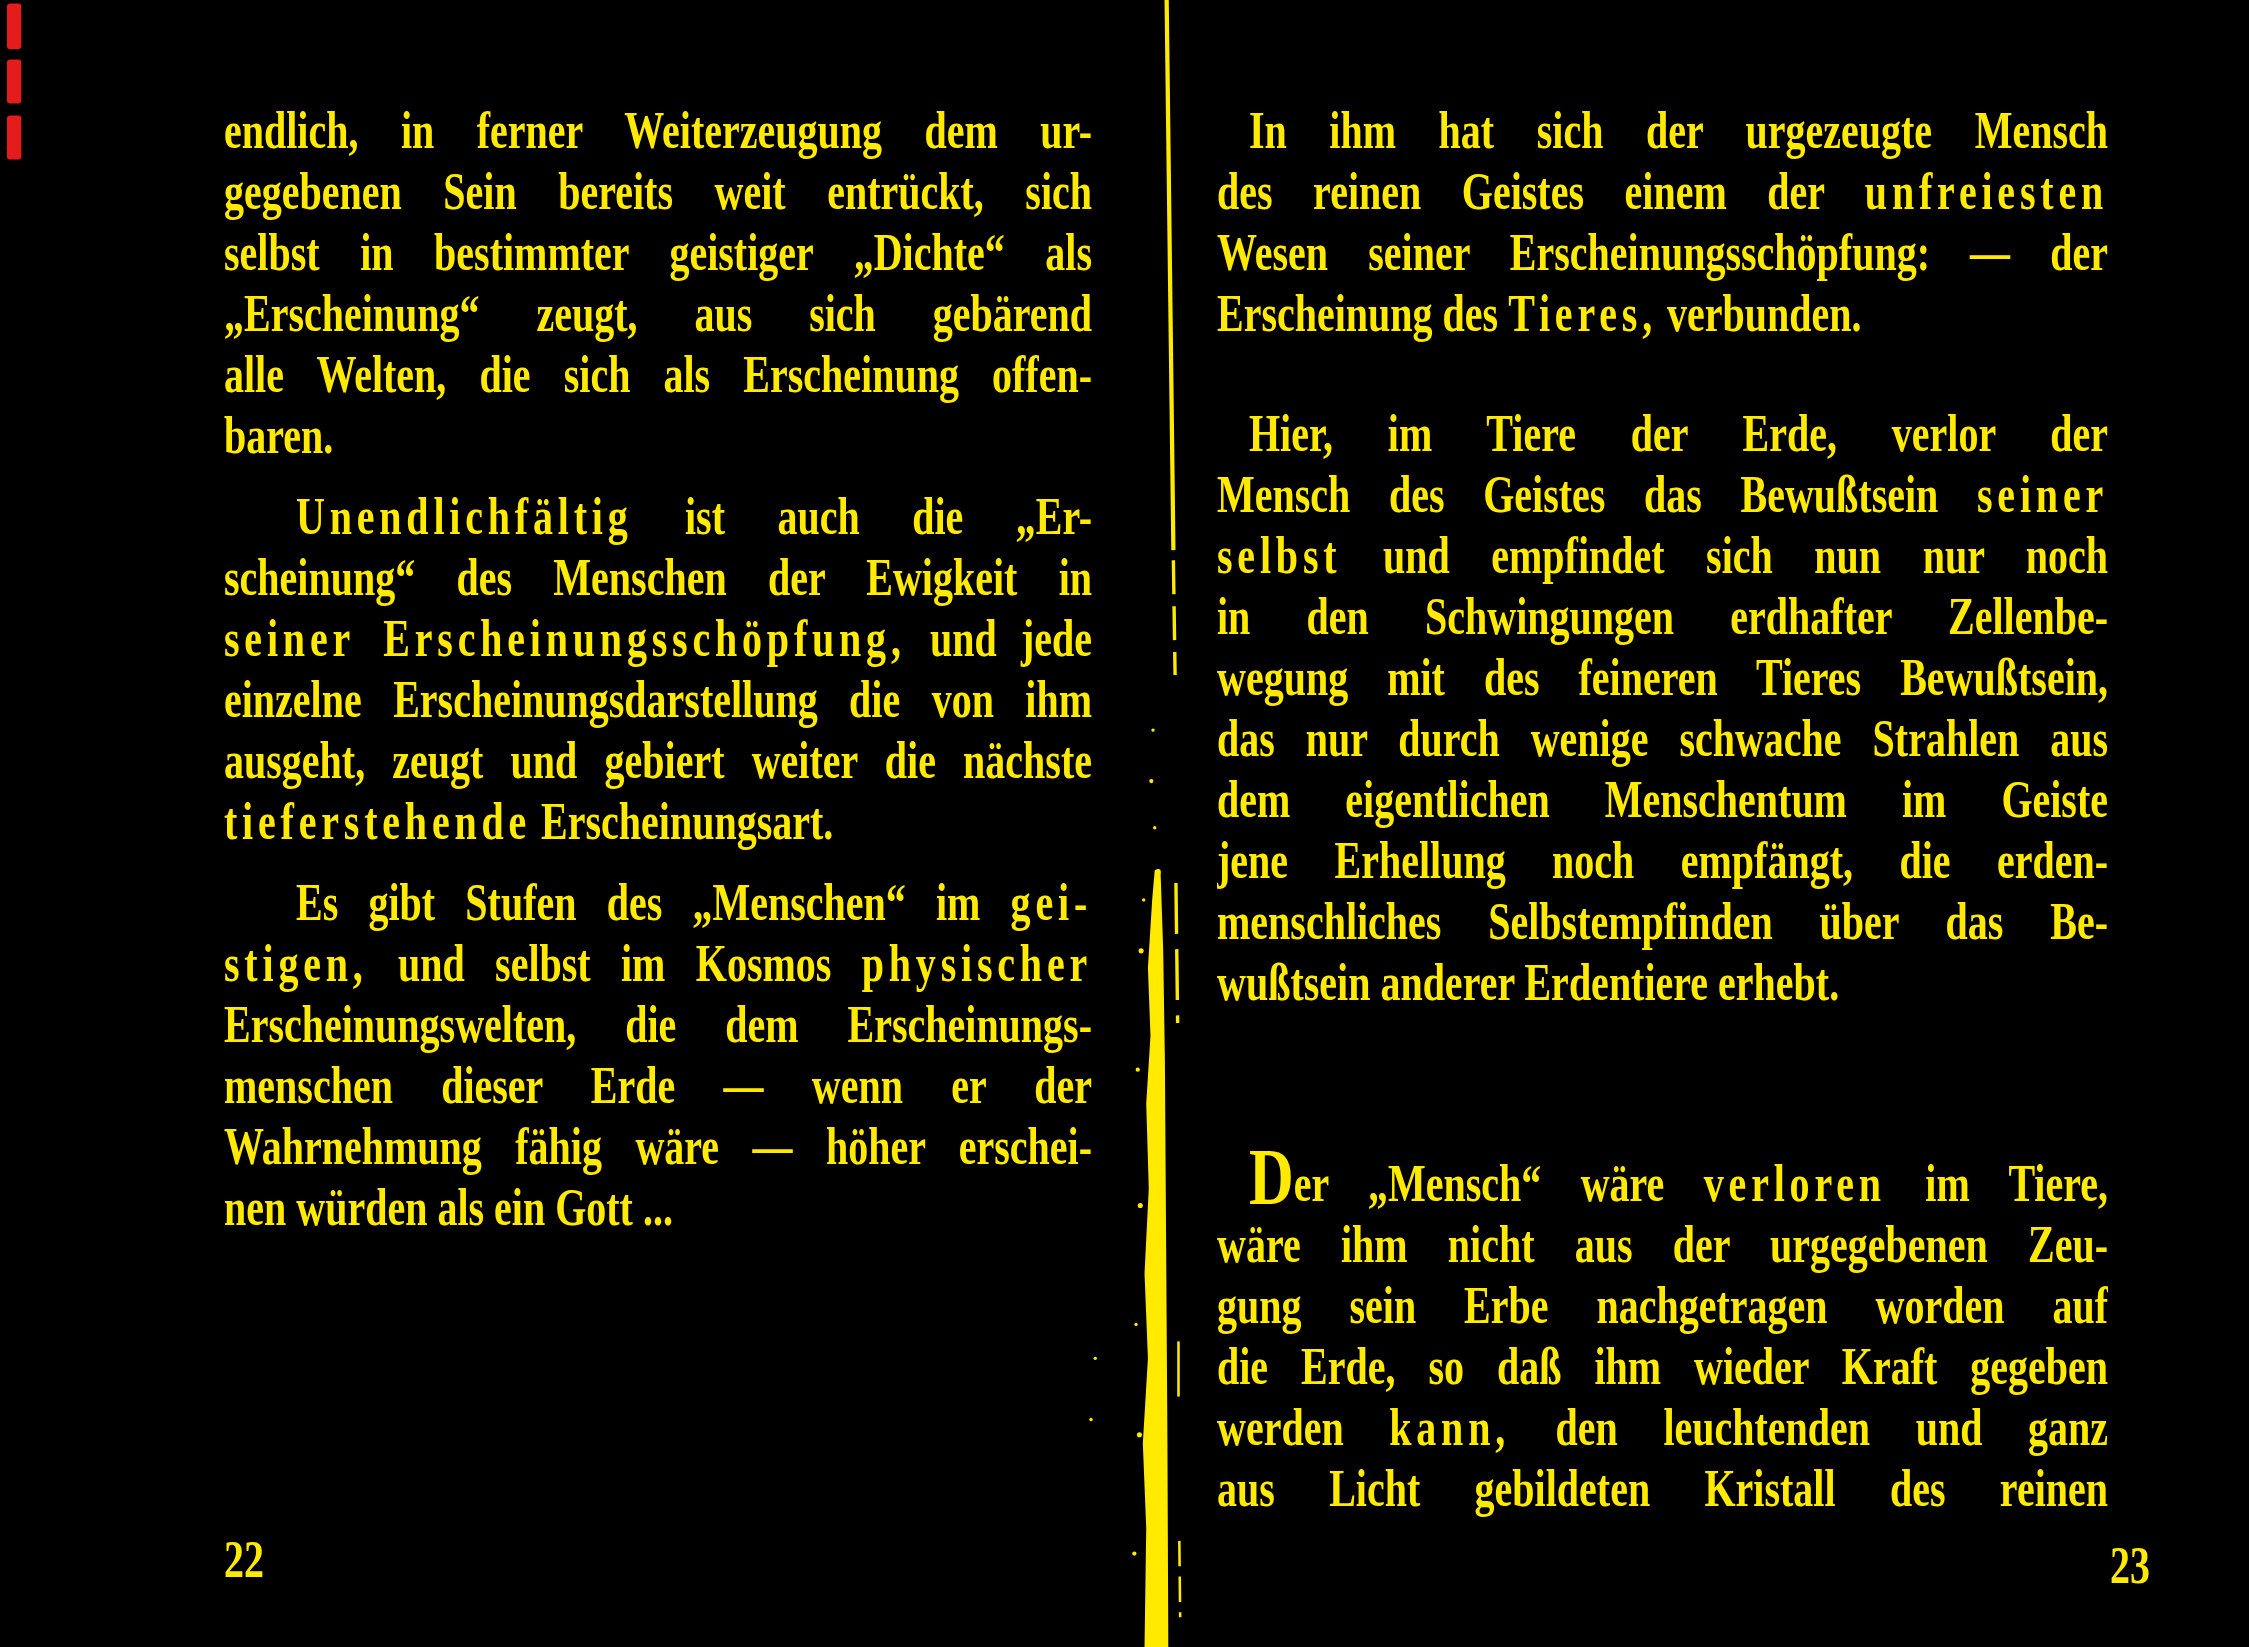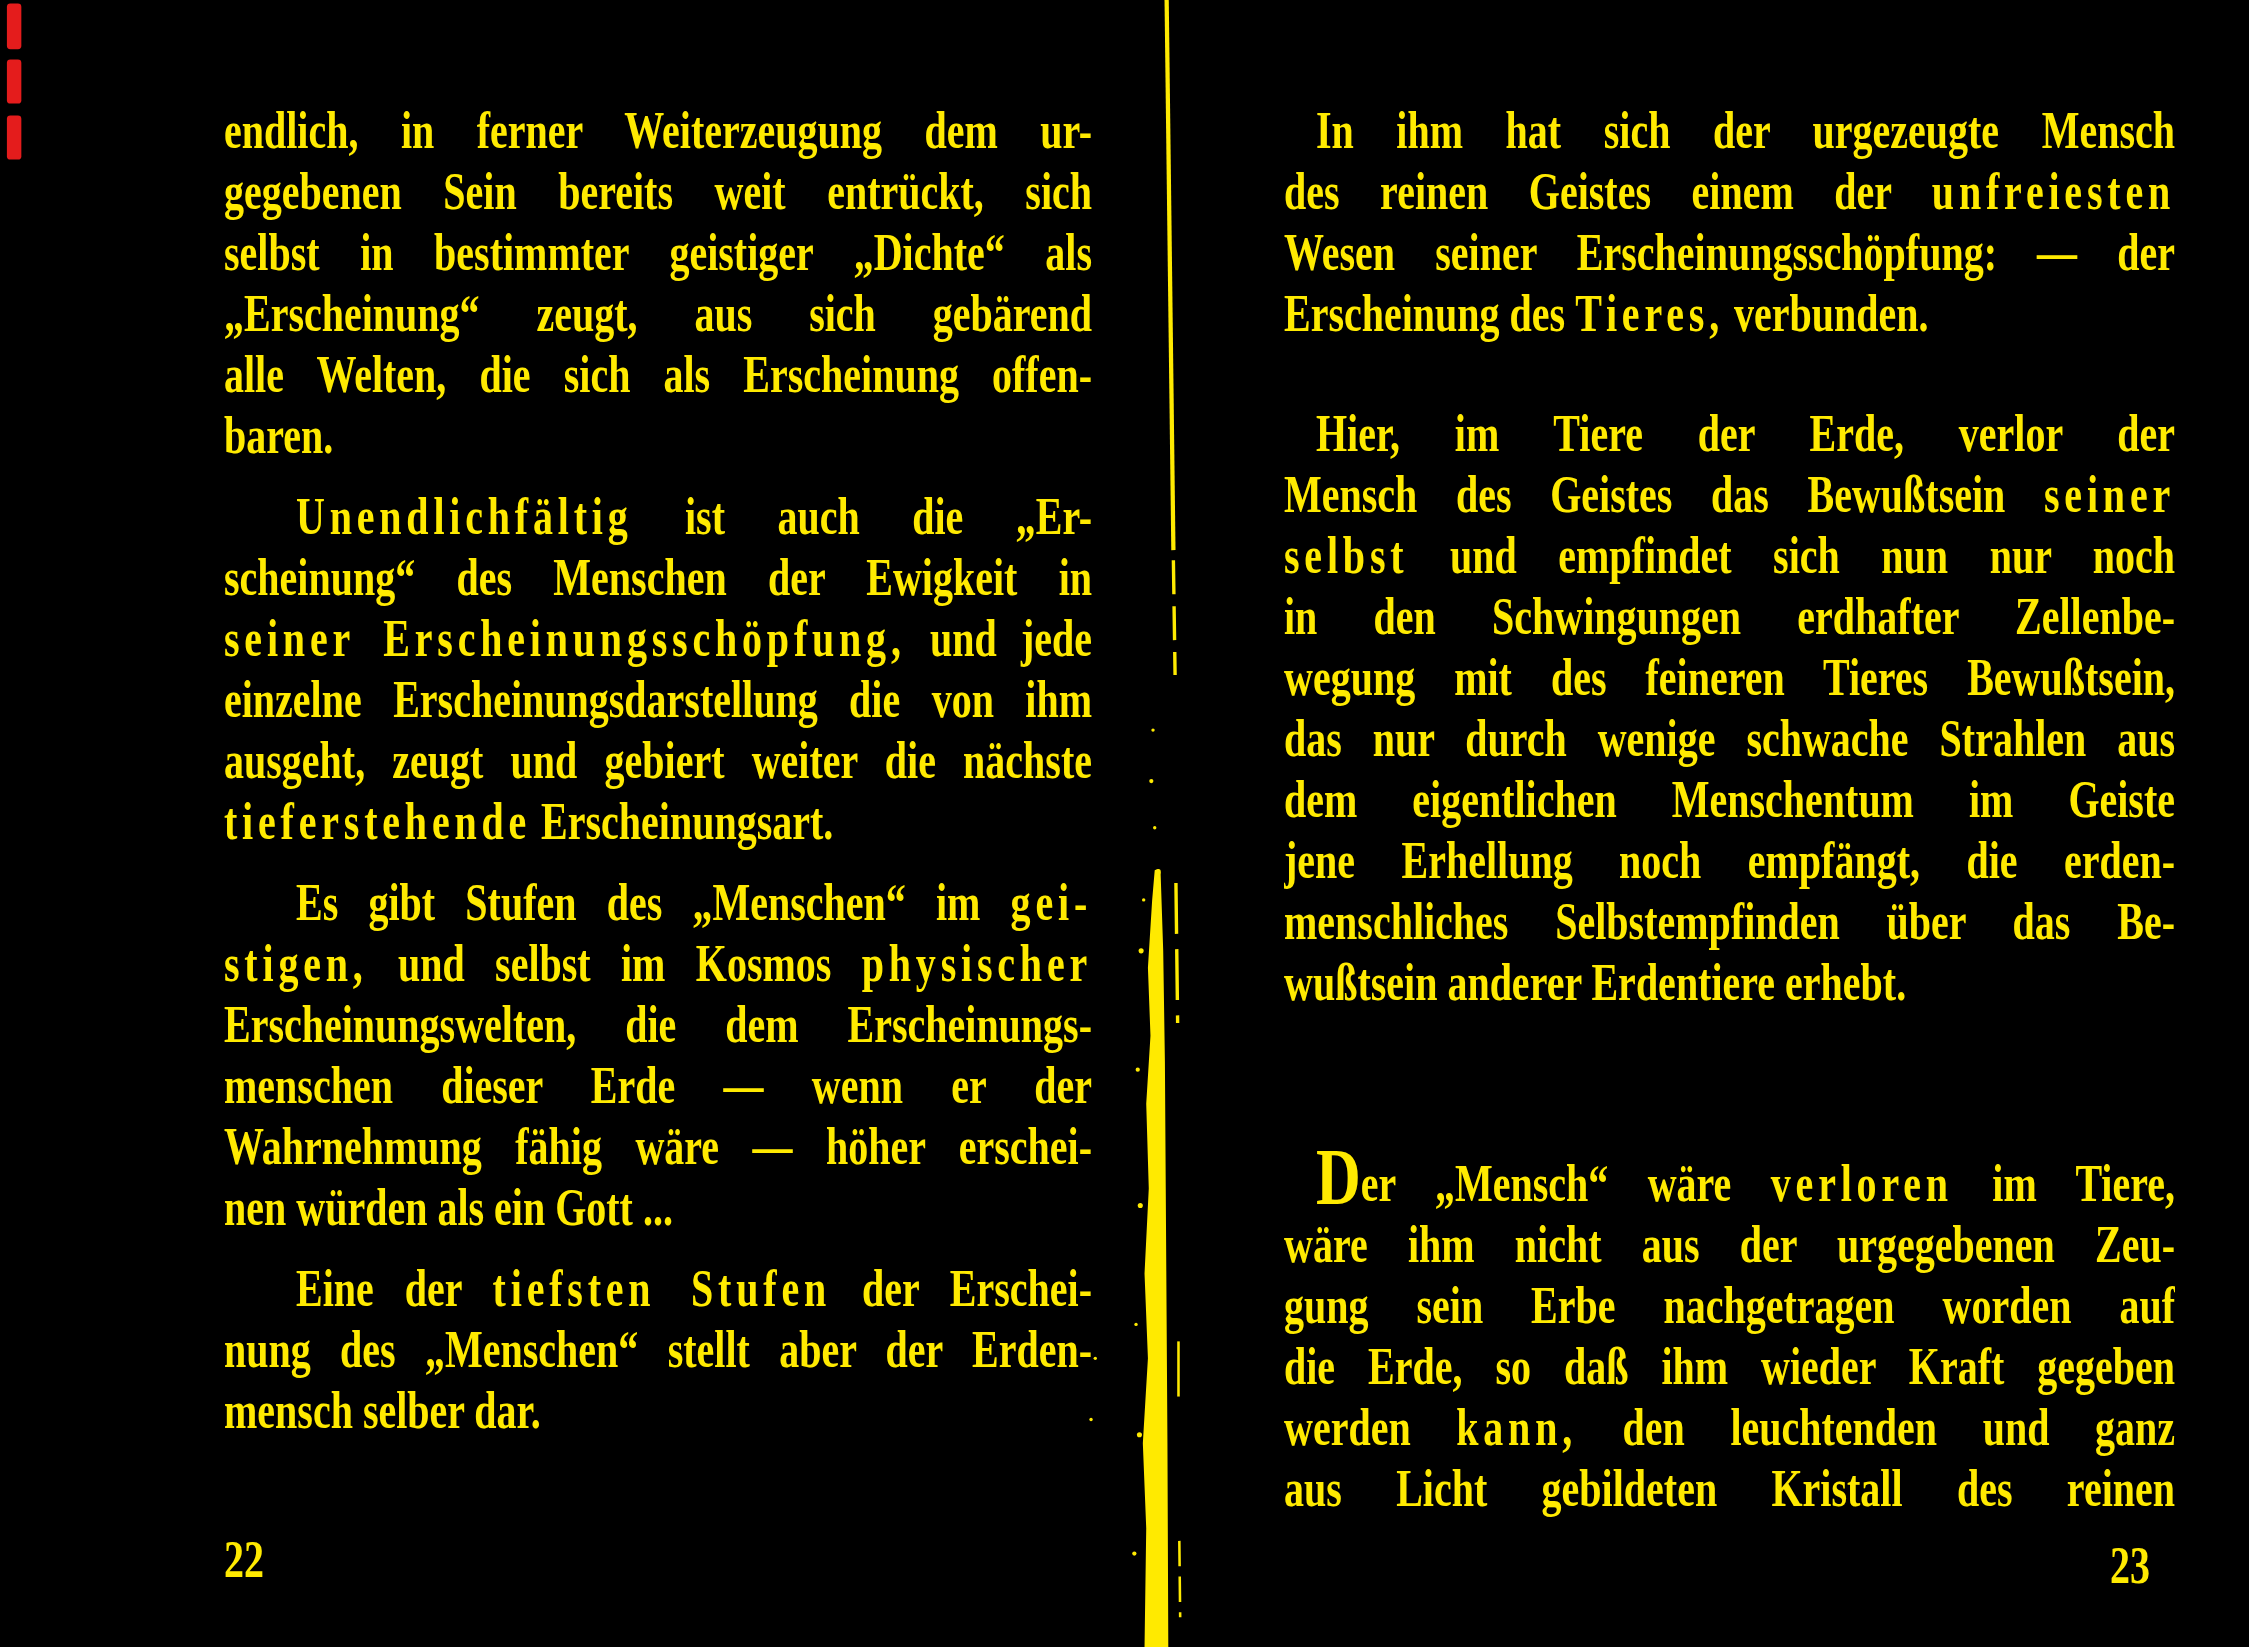--- a/index.html
+++ b/index.html
@@ -2,21 +2,21 @@
 <html style="--bg: #000000; --ink: #ffea00;font-size:13.6px"><head>
 <meta charset="utf-8">
 <title>Book Spread</title>
 <style>
   html,body{margin:0;padding:0;background:#000;}
   .canvas{position:relative;width:2250px;height:1647px;background:var(--bg,#000);overflow:hidden;
           font-family:Liberation Serif, serif;}
   .page-text{position:absolute;top:100px;color:var(--ink,#ffea00);font-weight:bold;
              font-size:40px;line-height:61px;}
   #left-text{left:224px;width:868px;}
-  #right-text{left:1284px;width:891px;}
+  #right-text{left:1217px;width:891px;}
   .para+.para{margin-top:20px;}
   .para.gap-mid{margin-top:59px;}
   .para.gap-big{margin-top:140px;}
   .line{height:61px;overflow:hidden;text-align:justify;transform:scaleY(1.30);transform-origin:0 50%;}
   .line::after{content:"";display:inline-block;width:100%;height:0;}
   .line.noj{text-align:left;}
   .line.noj::after{content:none;}
   #left-text .indent{text-indent:72px;}
   #right-text .indent{text-indent:32px;}
   .g{letter-spacing:0.12em;}
@@ -49,25 +49,20 @@
         <div class="line"><span>ausgeht, zeugt und gebiert weiter die nächste</span></div>
         <div class="line noj"><span class="g">tieferstehende</span><span> Erscheinungsart.</span></div>
       </div>
       <div class="para">
         <div class="line indent"><span>Es gibt Stufen des „Menschen“ im </span><span class="g">gei-</span></div>
         <div class="line"><span class="g">stigen,</span><span> und selbst im Kosmos </span><span class="g">physischer</span></div>
         <div class="line"><span>Erscheinungswelten, die dem Erscheinungs-</span></div>
         <div class="line"><span>menschen dieser Erde — wenn er der</span></div>
         <div class="line"><span>Wahrnehmung fähig wäre — höher erschei-</span></div>
         <div class="line noj"><span>nen würden als ein Gott ...</span></div>
-      </div>
-      <div class="para">
-        <div class="line indent"><span>Eine der </span><span class="g">tiefsten Stufen</span><span> der Erschei-</span></div>
-        <div class="line"><span>nung des „Menschen“ stellt aber der Erden-</span></div>
-        <div class="line noj"><span>mensch selber dar.</span></div>
       </div>
     </div>
   <div class="page-text" id="right-text">
       <div class="para">
         <div class="line indent"><span>In ihm hat sich der urgezeugte Mensch</span></div>
         <div class="line"><span>des reinen Geistes einem der </span><span class="g">unfreiesten</span></div>
         <div class="line"><span>Wesen seiner Erscheinungsschöpfung: — der</span></div>
         <div class="line noj"><span>Erscheinung des </span><span class="g">Tieres,</span><span> verbunden.</span></div>
       </div>
       <div class="para gap-mid">

